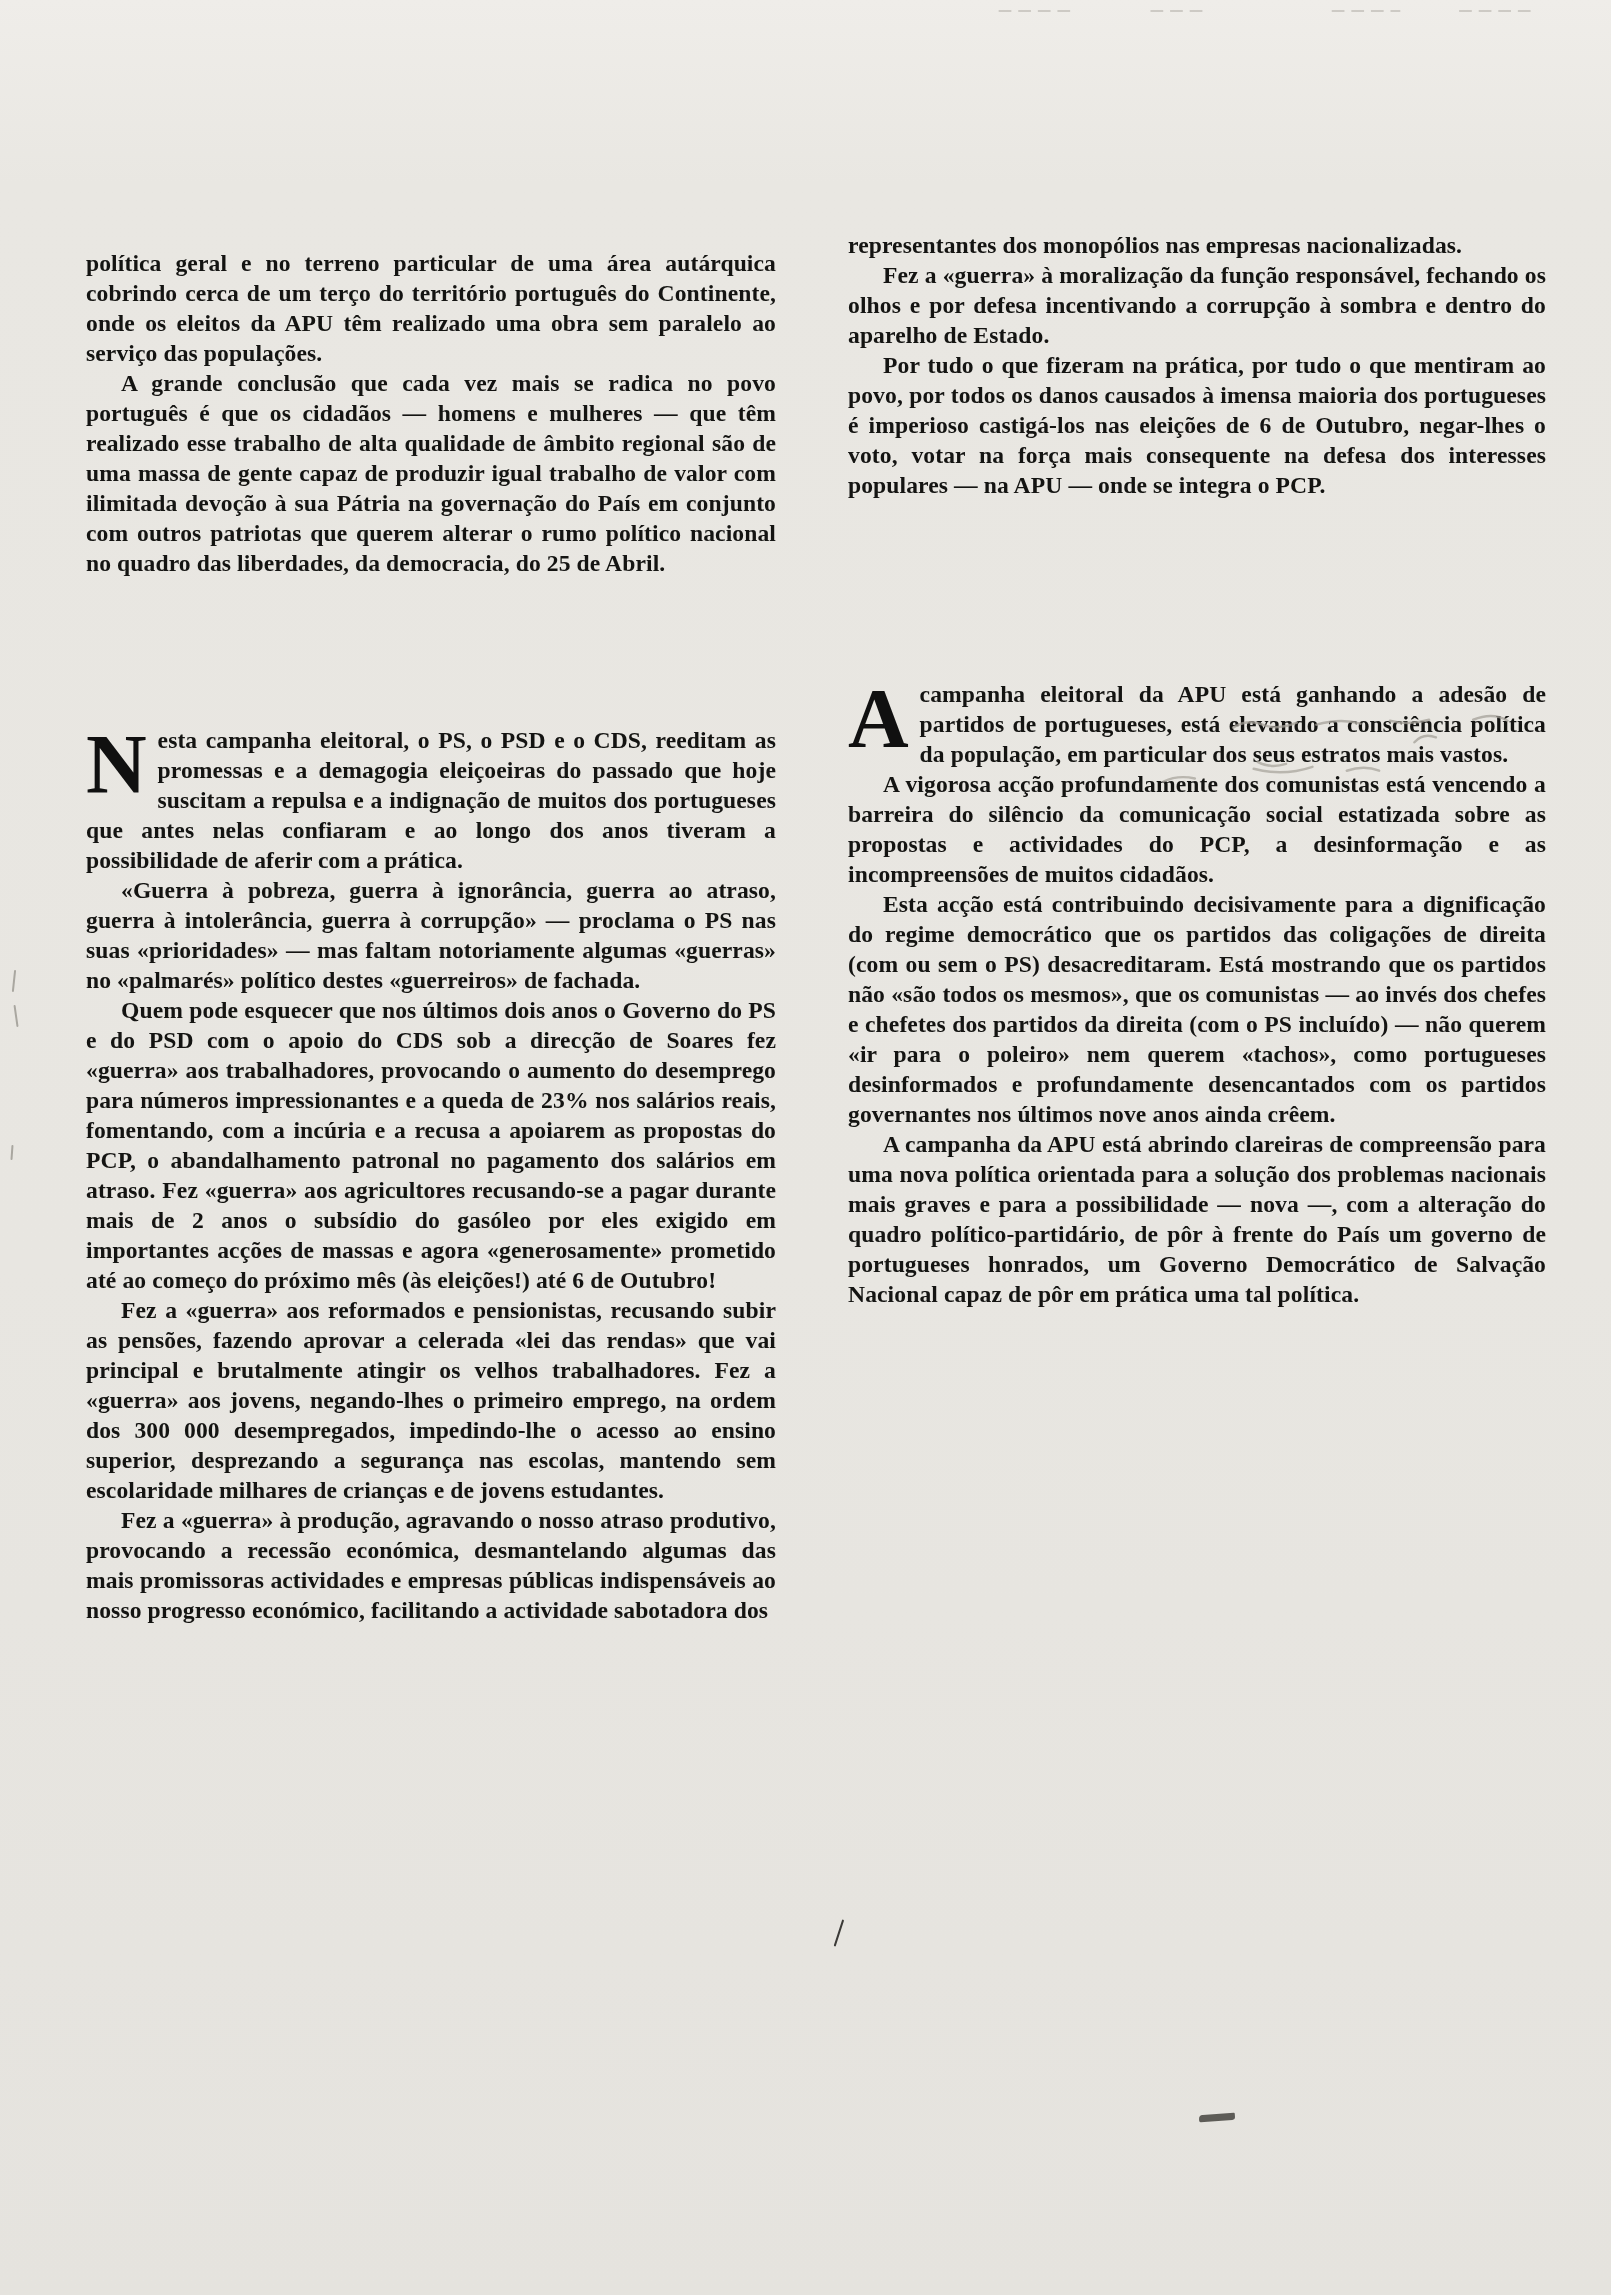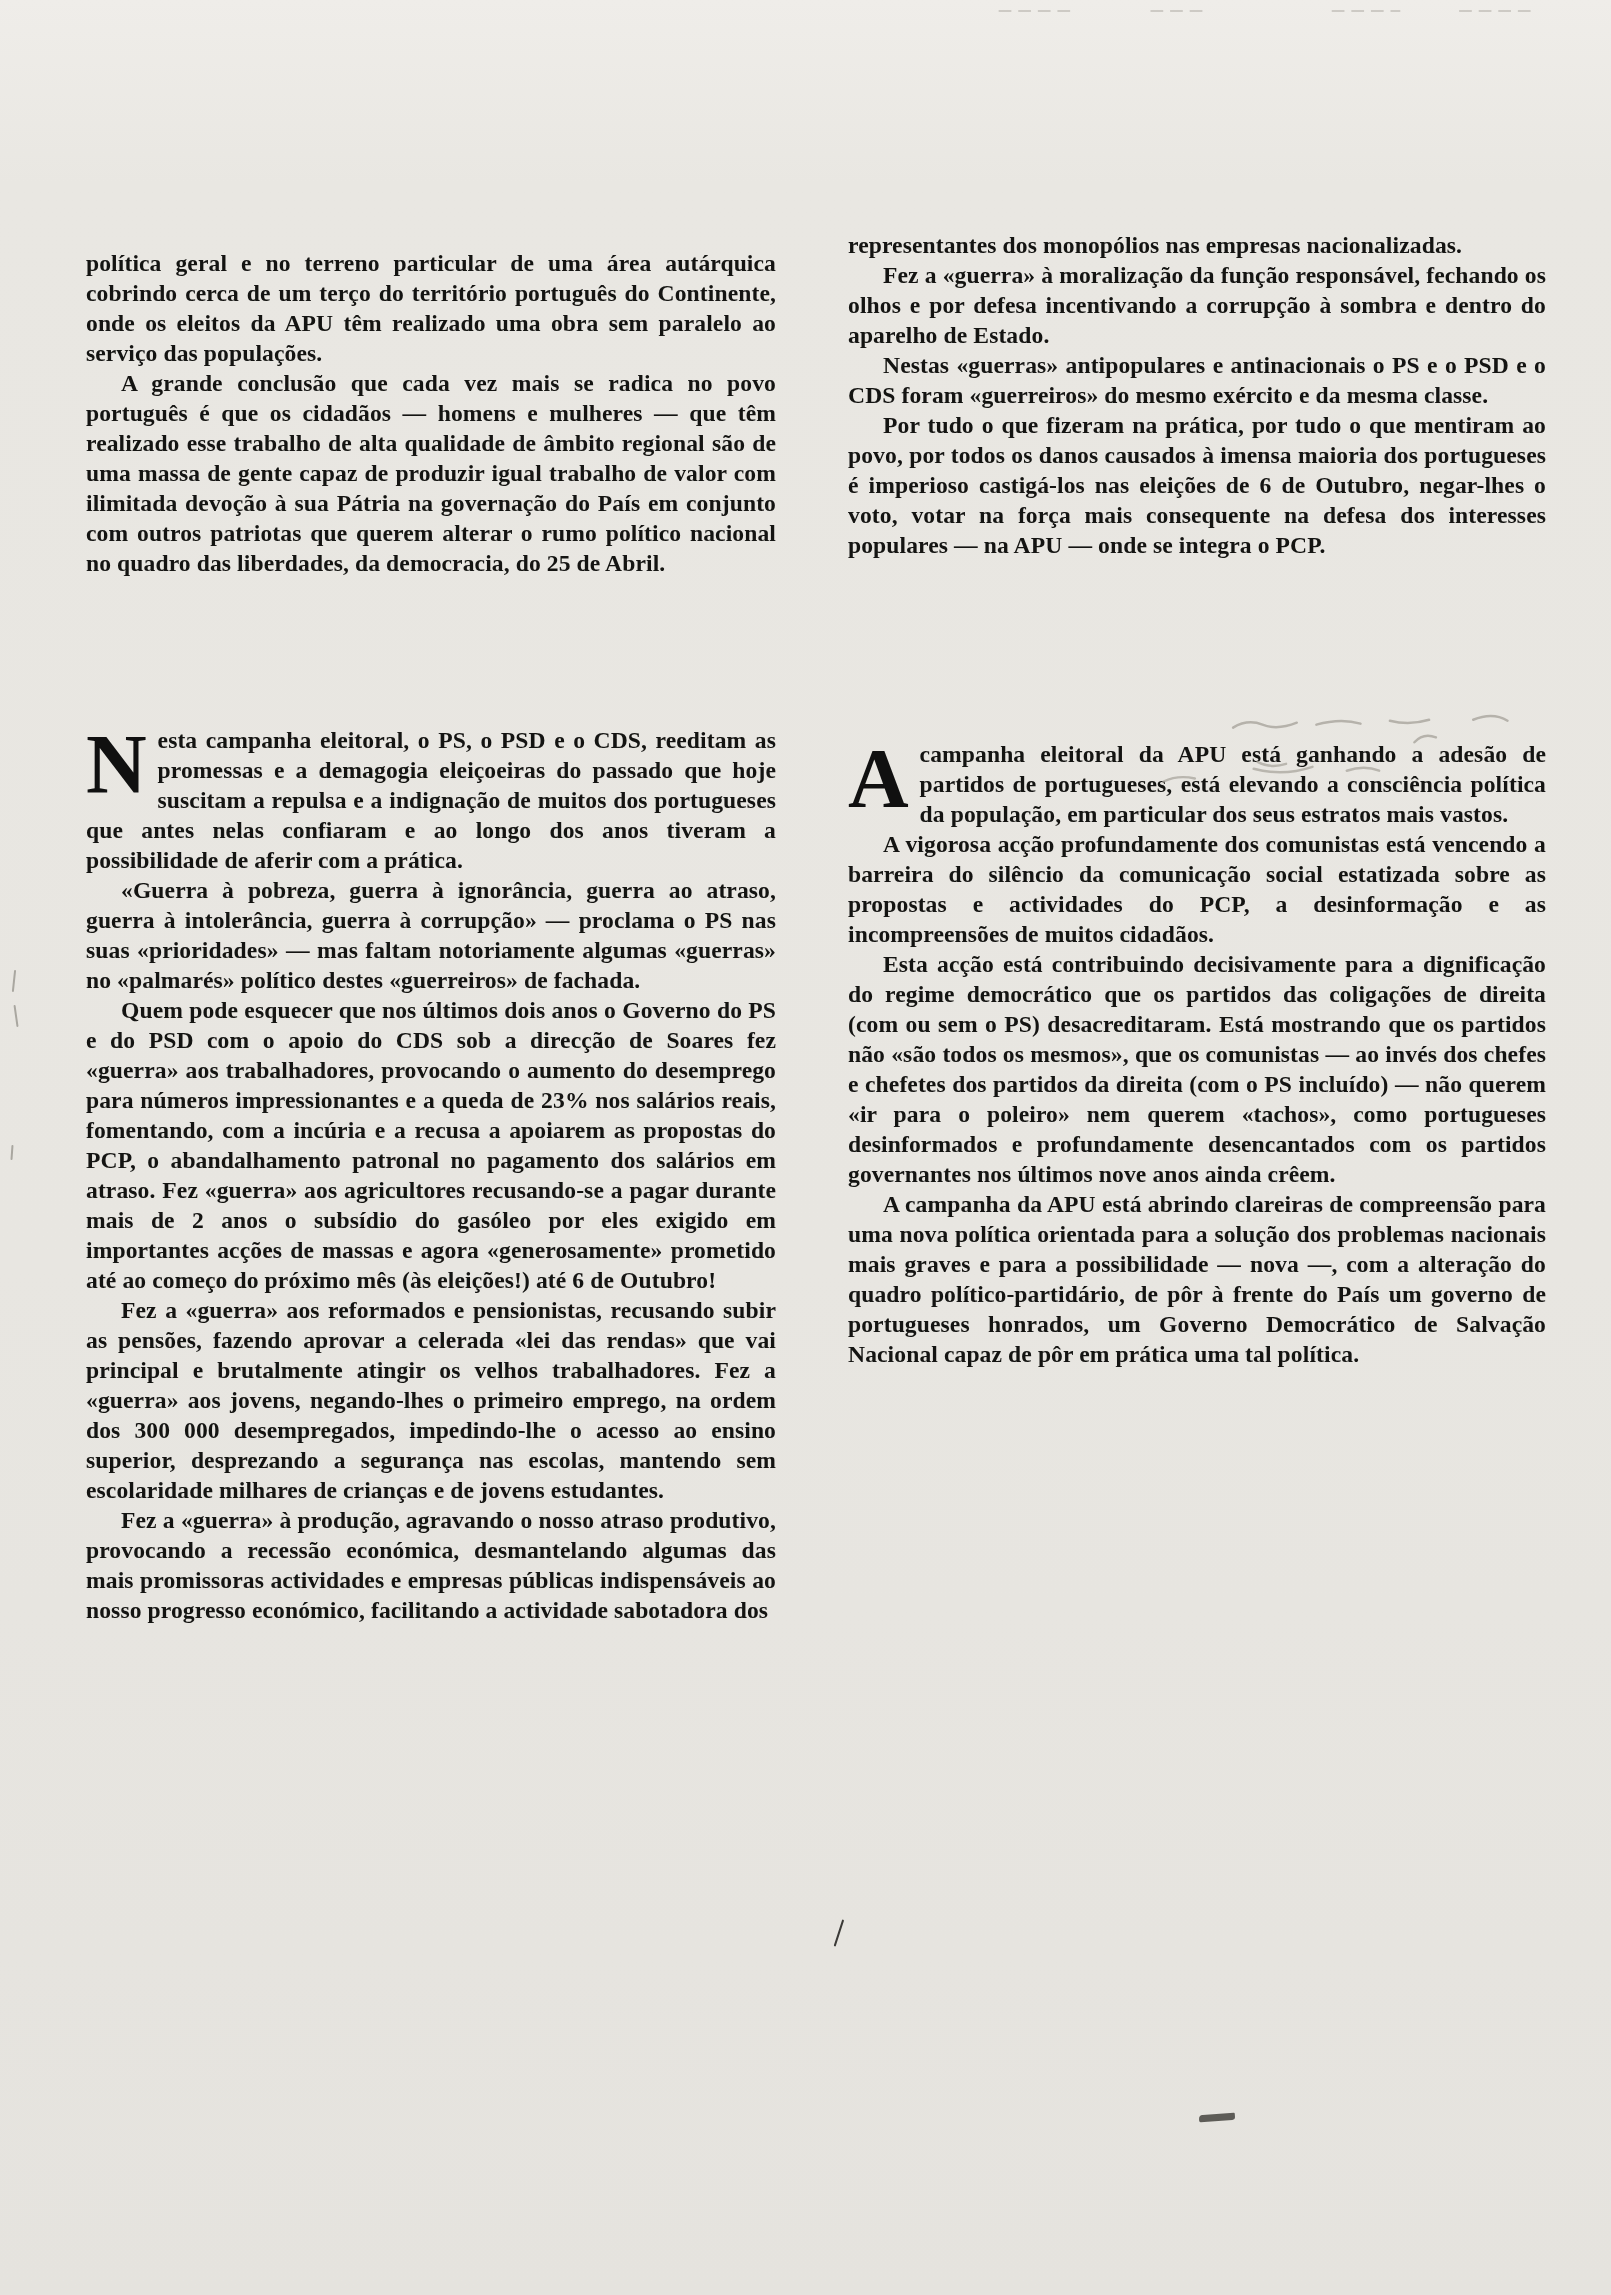--- a/index.html
+++ b/index.html
@@ -87,21 +87,20 @@
       <p class="para indent">Quem pode esquecer que nos últimos dois anos o Governo do PS e do PSD com o apoio do CDS sob a direcção de Soares fez «guerra» aos trabalhadores, provocando o aumento do desemprego para números impressionantes e a queda de 23% nos salários reais, fomentando, com a incúria e a recusa a apoiarem as propostas do PCP, o abandalhamento patronal no pagamento dos salários em atraso. Fez «guerra» aos agricultores recusando-se a pagar durante mais de 2 anos o subsídio do gasóleo por eles exigido em importantes acções de massas e agora «generosamente» prometido até ao começo do próximo mês (às eleições!) até 6 de Outubro!</p>
       <p class="para indent">Fez a «guerra» aos reformados e pensionistas, recusando subir as pensões, fazendo aprovar a celerada «lei das rendas» que vai principal e brutalmente atingir os velhos trabalhadores. Fez a «guerra» aos jovens, negando-lhes o primeiro emprego, na ordem dos 300 000 desempregados, impedindo-lhe o acesso ao ensino superior, desprezando a segurança nas escolas, mantendo sem escolaridade milhares de crianças e de jovens estudantes.</p>
       <p class="para indent">Fez a «guerra» à produção, agravando o nosso atraso produtivo, provocando a recessão económica, desmantelando algumas das mais promissoras actividades e empresas públicas indispensáveis ao nosso progresso económico, facilitando a actividade sabotadora dos</p>
     </div>
   </div>
 
   <div class="col col-right">
     <div class="block">
       <p class="para">representantes dos monopólios nas empresas nacionalizadas.</p>
       <p class="para indent">Fez a «guerra» à moralização da função responsável, fechando os olhos e por defesa incentivando a corrupção à sombra e dentro do aparelho de Estado.</p>
-      <p class="para indent">Nestas «guerras» antipopulares e antinacionais o PS e o PSD e o CDS foram «guerreiros» do mesmo exército e da mesma classe.</p>
       <p class="para indent">Por tudo o que fizeram na prática, por tudo o que mentiram ao povo, por todos os danos causados à imensa maioria dos portugueses é imperioso castigá-los nas eleições de 6 de Outubro, negar-lhes o voto, votar na força mais consequente na defesa dos interesses populares — na APU — onde se integra o PCP.</p>
     </div>
     <div class="block section-block-right">
       <p class="para">
         <span class="dropcap">A</span><span>campanha eleitoral da APU está ganhando a adesão de partidos de portugueses, está elevando a consciência política da população, em particular dos seus estratos mais vastos.</span>
       </p>
       <p class="para indent">A vigorosa acção profundamente dos comunistas está vencendo a barreira do silêncio da comunicação social estatizada sobre as propostas e actividades do PCP, a desinformação e as incompreensões de muitos cidadãos.</p>
       <p class="para indent">Esta acção está contribuindo decisivamente para a dignificação do regime democrático que os partidos das coligações de direita (com ou sem o PS) desacreditaram. Está mostrando que os partidos não «são todos os mesmos», que os comunistas — ao invés dos chefes e chefetes dos partidos da direita (com o PS incluído) — não querem «ir para o poleiro» nem querem «tachos», como portugueses desinformados e profundamente desencantados com os partidos governantes nos últimos nove anos ainda crêem.</p>
       <p class="para indent">A campanha da APU está abrindo clareiras de compreensão para uma nova política orientada para a solução dos problemas nacionais mais graves e para a possibilidade — nova —, com a alteração do quadro político-partidário, de pôr à frente do País um governo de portugueses honrados, um Governo Democrático de Salvação Nacional capaz de pôr em prática uma tal política.</p>
     </div>

